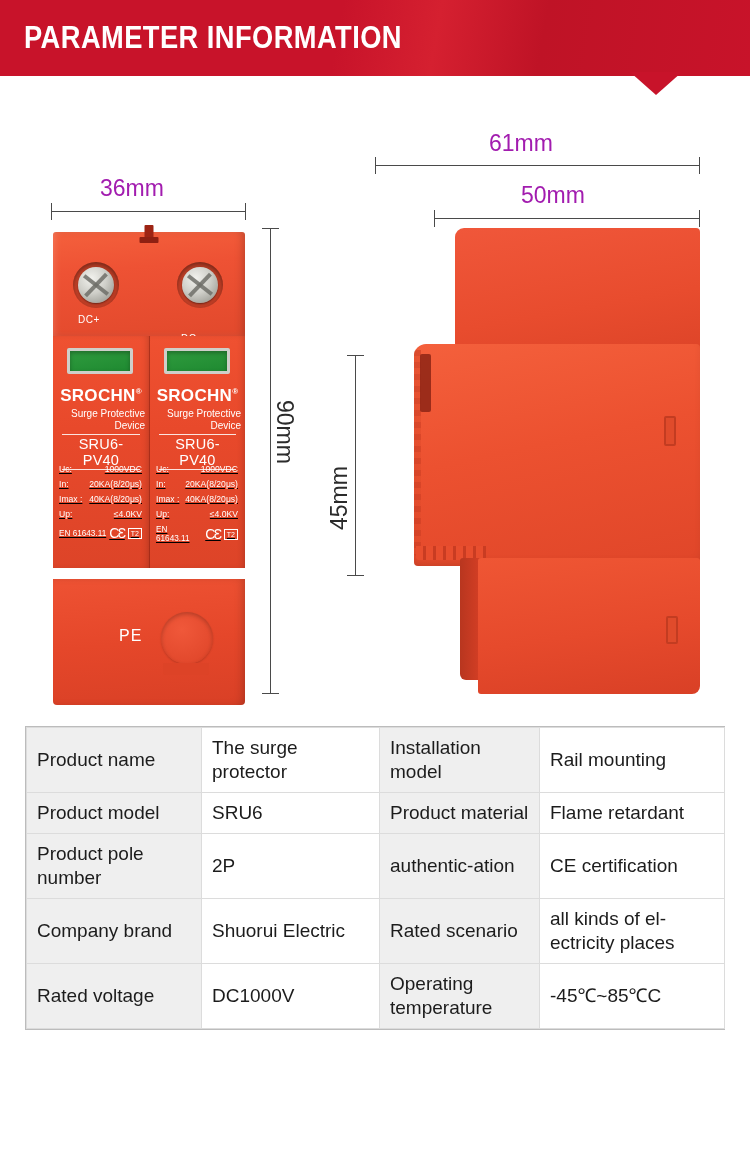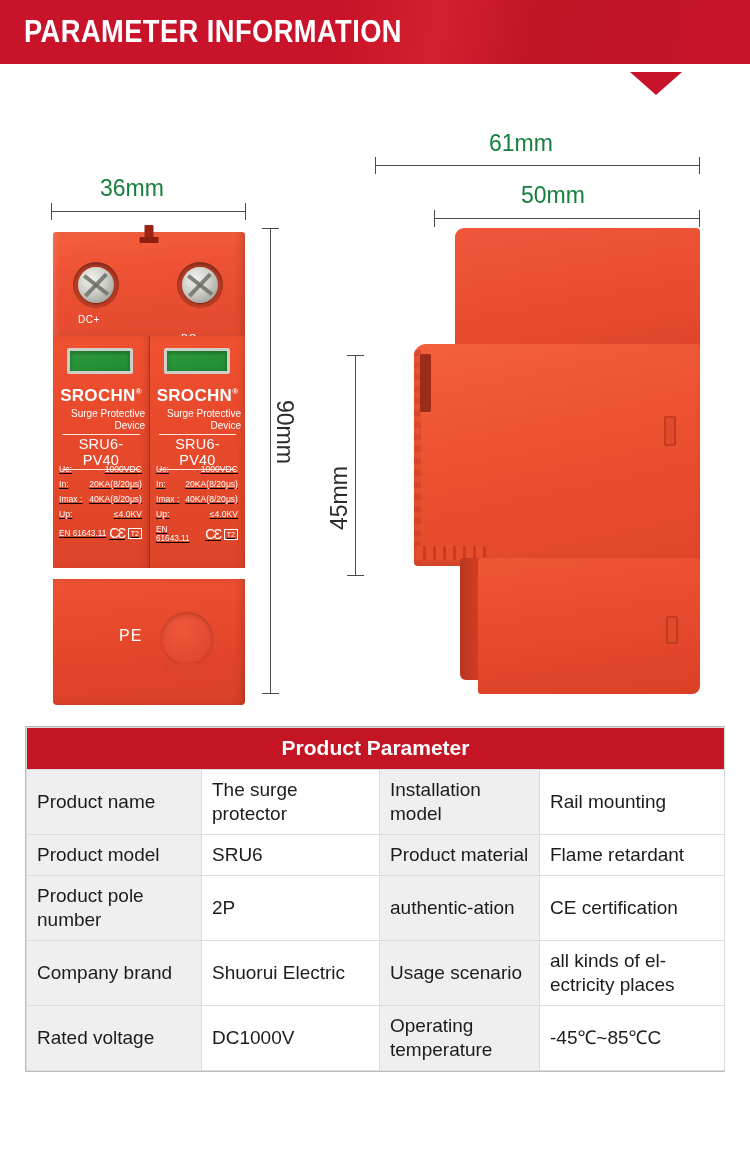--- a/index.html
+++ b/index.html
@@ -6,42 +6,42 @@
   html, body {
     width:750px; height:1150px;
     background:#ffffff;
     font-family:"Liberation Sans", sans-serif;
     overflow:hidden;
   }
   .page { position:relative; width:750px; height:1150px; }
 
   
   .banner {
-    position:absolute; left:0; top:0; width:750px; height:64px;
+    position:absolute; left:0; top:0; width:750px; height:76px;
     background:linear-gradient(100deg,#c8132a 0%,#c8132a 45%,#d52030 58%,#bf1326 72%,#c8132a 100%);
     overflow:visible;
   }
   .banner-title {
     position:absolute; left:24px; top:50%; transform:translateY(-50%);
     color:#ffffff; font-size:31px; font-weight:bold;
     letter-spacing:.5px; white-space:nowrap;
     font-family:"Liberation Sans Narrow","Liberation Sans",sans-serif;
     transform-origin:left center;
     transform:translateY(-50%) scaleX(.88);
   }
   .banner-notch {
     position:absolute; left:630px; top:72px;
     width:0; height:0;
     border-left:26px solid transparent;
     border-right:26px solid transparent;
     border-top:23px solid #c8132a;
   }
 
   
-  .dimlabel { position:absolute; color:#15803d; font-size:23px; white-space:nowrap; }
+  .dimlabel { position:absolute; color:#a21caf; font-size:23px; white-space:nowrap; }
   .dimline-h { position:absolute; height:1px; background:#4a4a4a; }
   .dimline-v { position:absolute; width:1px; background:#4a4a4a; }
   .tick-v { position:absolute; width:1px; background:#4a4a4a; }
   .tick-h { position:absolute; height:1px; background:#4a4a4a; }
 
   
   .front { position:absolute; left:53px; top:232px; width:192px; height:462px; }
   .front-top {
     position:absolute; left:0; top:0; width:192px; height:104px;
     background:linear-gradient(175deg,#f4603c 0%,#ee5234 35%,#e2492c 100%);
@@ -351,23 +351,20 @@
 
   <div class="ptable">
     <table>
       <colgroup>
         <col class="col-a">
           <col class="col-b">
           <col class="col-c">
           <col class="col-d">
       </colgroup>
       <tbody>
-          <tr>
-        <td class="thead-cell" colspan="4">Product Parameter</td>
-      </tr>
       <tr>
         <td class="k">Product name</td>
         <td class="v">The surge protector</td>
         <td class="k">Installation model</td>
         <td class="v">Rail mounting</td>
       </tr>
       <tr>
         <td class="k">Product model</td>
         <td class="v">SRU6</td>
         <td class="k">Product material</td>
@@ -375,21 +372,21 @@
       </tr>
       <tr>
         <td class="k">Product pole number</td>
         <td class="v">2P</td>
         <td class="k">authentic-ation</td>
         <td class="v">CE certification</td>
       </tr>
       <tr>
         <td class="k">Company brand</td>
         <td class="v">Shuorui Electric</td>
-        <td class="k">Usage scenario</td>
+        <td class="k">Rated scenario</td>
         <td class="v">all kinds of el-ectricity places</td>
       </tr>
       <tr>
         <td class="k">Rated voltage</td>
         <td class="v">DC1000V</td>
         <td class="k">Operating temperature</td>
         <td class="v">-45℃~85℃C</td>
       </tr>
     </tbody>
       </table>

